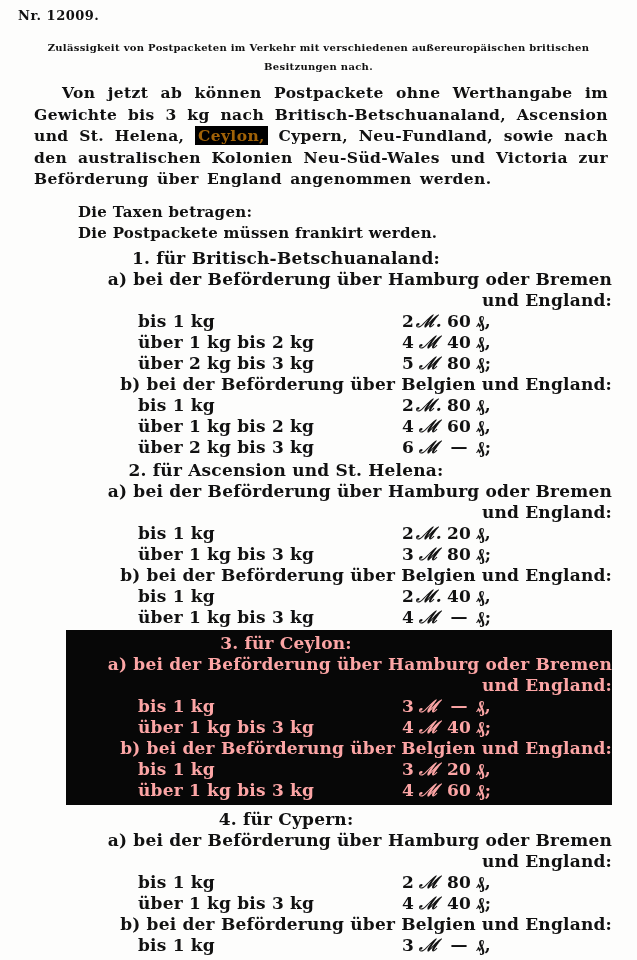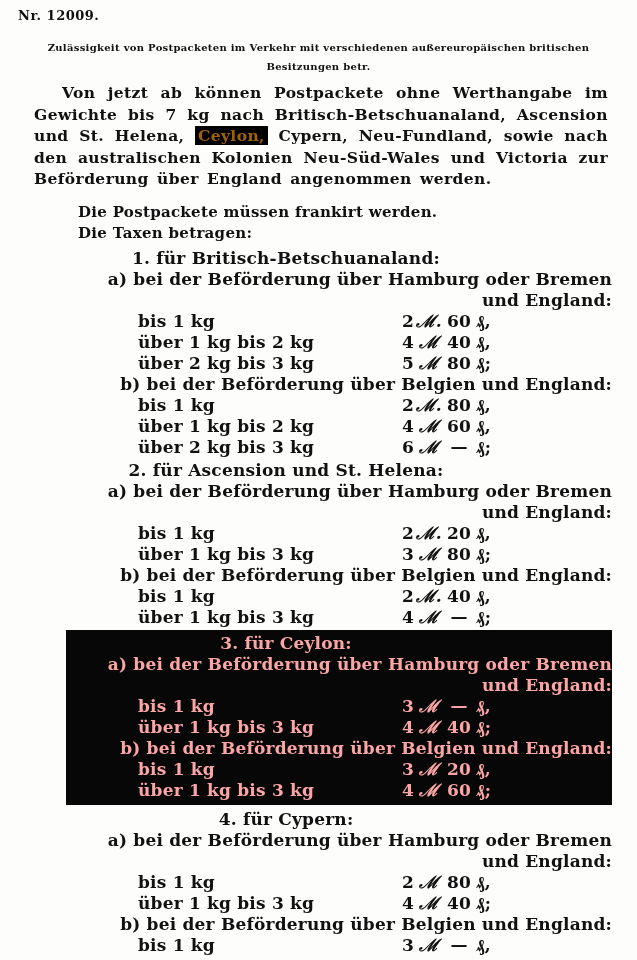--- a/index.html
+++ b/index.html
@@ -92,30 +92,30 @@
 </style>
 </head>
 <body>
 
 <div class="page">
 
   <div class="doc-number">Nr. 12009.</div>
 
   <div class="subject">
     <div>Zulässigkeit von Postpacketen im Verkehr mit verschiedenen außereuropäischen britischen</div>
-    <div>Besitzungen betr.</div>
+    <div>Besitzungen nach.</div>
   </div>
 
   <p class="intro">
-    <span>Von jetzt ab können Postpackete ohne Werthangabe im Gewichte bis 7 kg nach Britisch-Betschuanaland, Ascension und St. Helena, </span><span class="hl">Ceylon,</span><span> Cypern, Neu-Fundland, sowie nach den australischen Kolonien Neu-Süd-Wales und Victoria zur Beförderung über England angenommen werden.</span>
+    <span>Von jetzt ab können Postpackete ohne Werthangabe im Gewichte bis 3 kg nach Britisch-Betschuanaland, Ascension und St. Helena, </span><span class="hl">Ceylon,</span><span> Cypern, Neu-Fundland, sowie nach den australischen Kolonien Neu-Süd-Wales und Victoria zur Beförderung über England angenommen werden.</span>
   </p>
 
   <div class="notes">
+    <div>Die Taxen betragen:</div>
     <div>Die Postpackete müssen frankirt werden.</div>
-    <div>Die Taxen betragen:</div>
   </div>
 
   <div class="sections">
       <section class="section">
         <div class="section-title">1. für Britisch-Betschuanaland:</div>
         <div class="sub-label">a) bei der Beförderung über Hamburg oder Bremen und England:</div>
         <div class="rate-row"><span class="weight">bis 1 kg</span><span class="price">
             <span class="m">2</span>
             <span class="ms">ℳ.</span>
             <span class="p">60</span>

